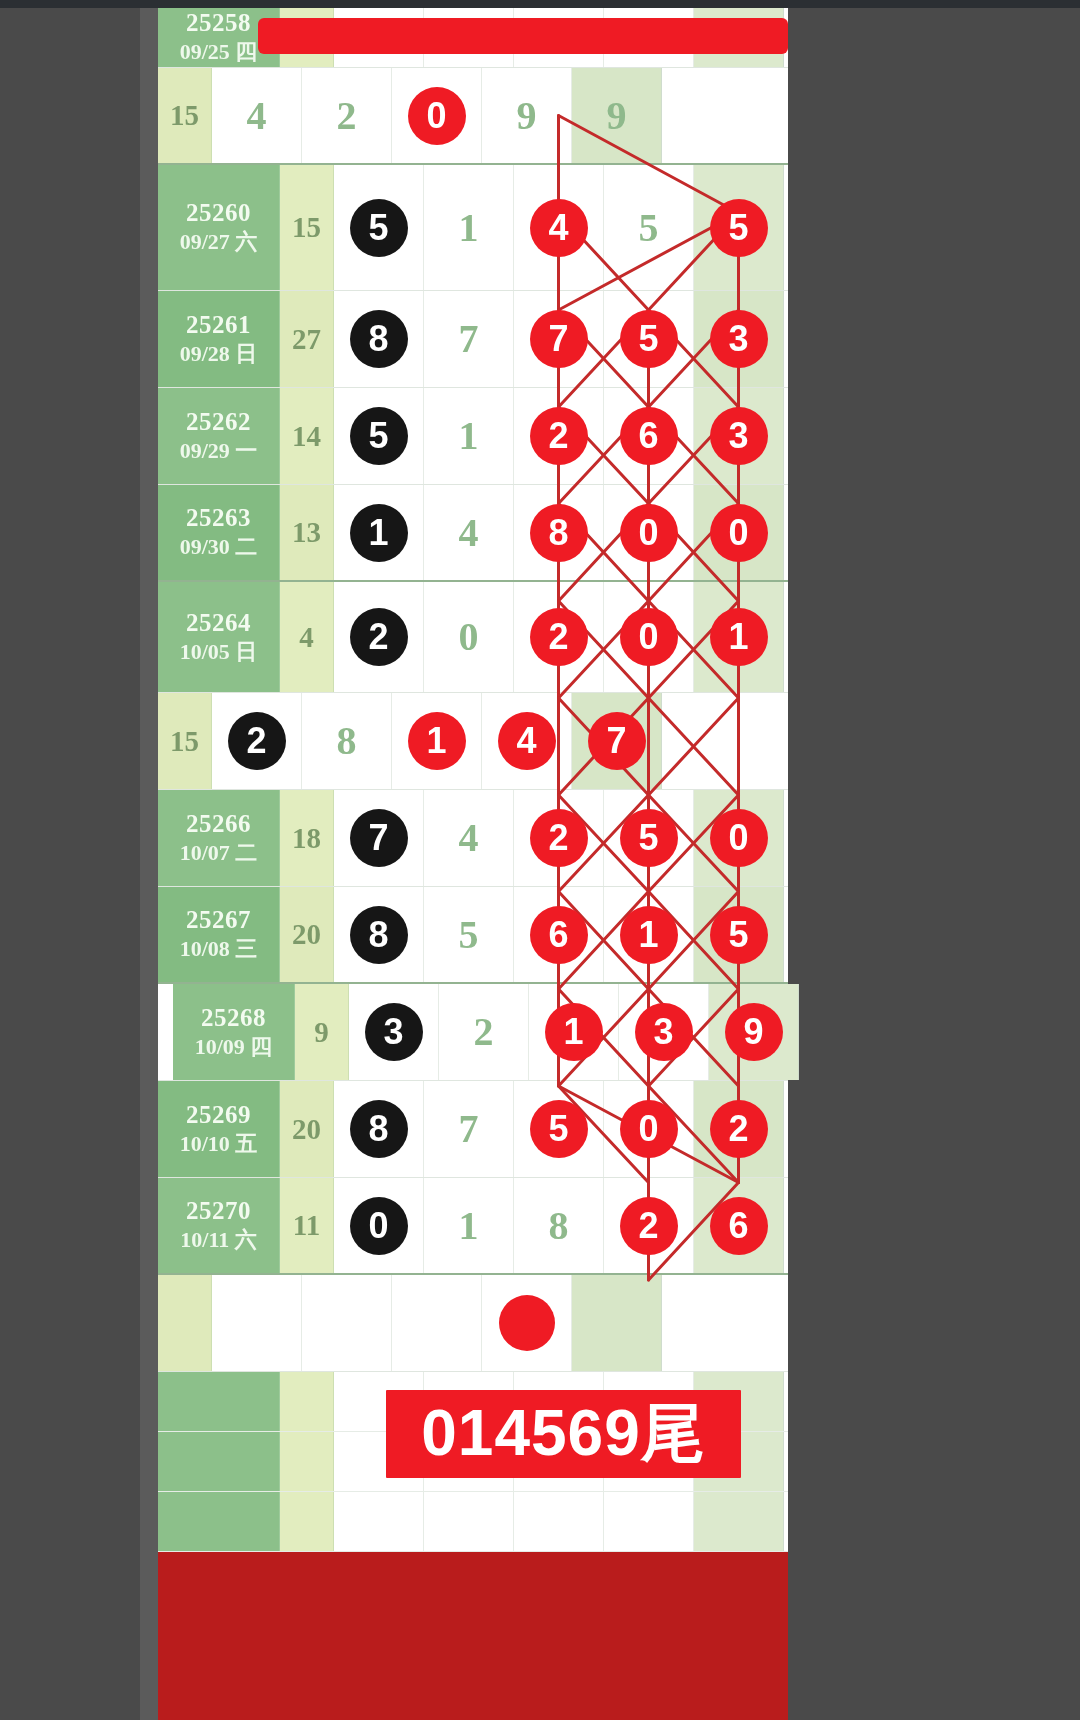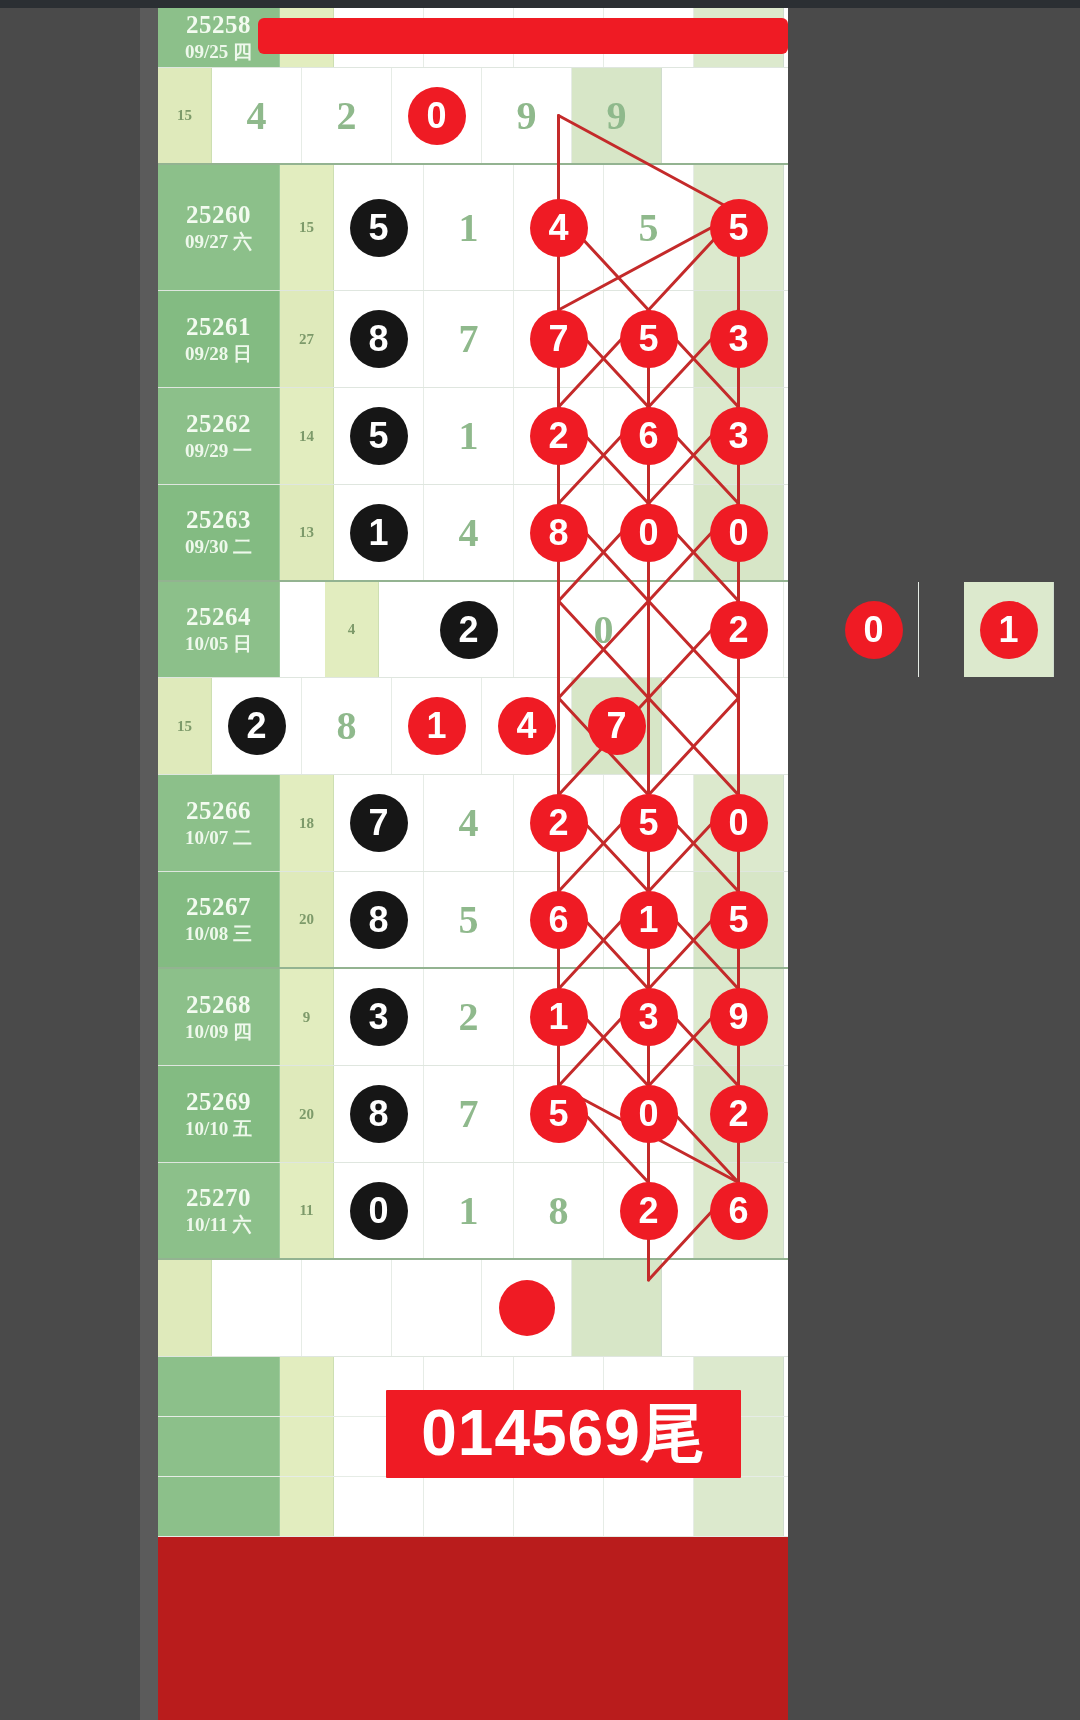--- a/index.html
+++ b/index.html
@@ -37,28 +37,28 @@
   .c-id {
     width: 122px; flex: 0 0 122px;
     background: #8cc08a;
     color: #f3fbf0;
     display: flex; flex-direction: column;
     align-items: center; justify-content: center;
     border-right: 1px solid #9ecb9c;
   }
   .row.alt .c-id { background: #83bb82; }
   .c-id .issue { font-size: 25px; font-weight: 700; letter-spacing: .5px; line-height: 1.15; }
-  .c-id .date  { font-size: 19px; font-weight: 700; line-height: 1.25; opacity: .96; }
+  .c-id .date  { font-size: 22px; font-weight: 700; line-height: 1.25; opacity: .96; }
 
   .c-sum {
     width: 54px; flex: 0 0 54px;
     background: #e2edbf;
     color: #7d9a6a;
     display:flex; align-items:center; justify-content:center;
-    font-size: 15px; font-weight: 700;
+    font-size: 29px; font-weight: 700;
     border-right: 1px solid #cddfb2;
   }
   .row.alt .c-sum { background: #dfeabb; }
 
   .c-num {
     width: 90px; flex: 0 0 90px;
     display:flex; align-items:center; justify-content:center;
     border-right: 1px solid #e6ece6;
     position: relative;
   }
@@ -237,21 +237,21 @@
           <div class="c-num">
             <span class="ball red">8</span>
           </div>
           <div class="c-num">
             <span class="ball red">0</span>
           </div>
           <div class="c-num last greenbg">
             <span class="ball red">0</span>
           </div>
         </div>
-        <div class="row" style="height: 96px; gap: 45px;">
+        <div class="row" style="height: 111px;">
           <div class="c-id">
             <div class="issue">25264</div>
             <div class="date">10/05 日</div>
           </div>
           <div class="c-sum">4</div>
           <div class="c-num">
             <span class="ball black">2</span>
           </div>
           <div class="c-num">
             <span class="plain">0</span>
@@ -321,21 +321,21 @@
           <div class="c-num">
             <span class="ball red">6</span>
           </div>
           <div class="c-num">
             <span class="ball red">1</span>
           </div>
           <div class="c-num last greenbg">
             <span class="ball red">5</span>
           </div>
         </div>
-        <div class="row" style="height: 97px;">
+        <div class="row" style="height: 97px; padding-left: 15px;">
           <div class="c-id">
             <div class="issue">25268</div>
             <div class="date">10/09 四</div>
           </div>
           <div class="c-sum">9</div>
           <div class="c-num">
             <span class="ball black">3</span>
           </div>
           <div class="c-num">
             <span class="plain">2</span>

